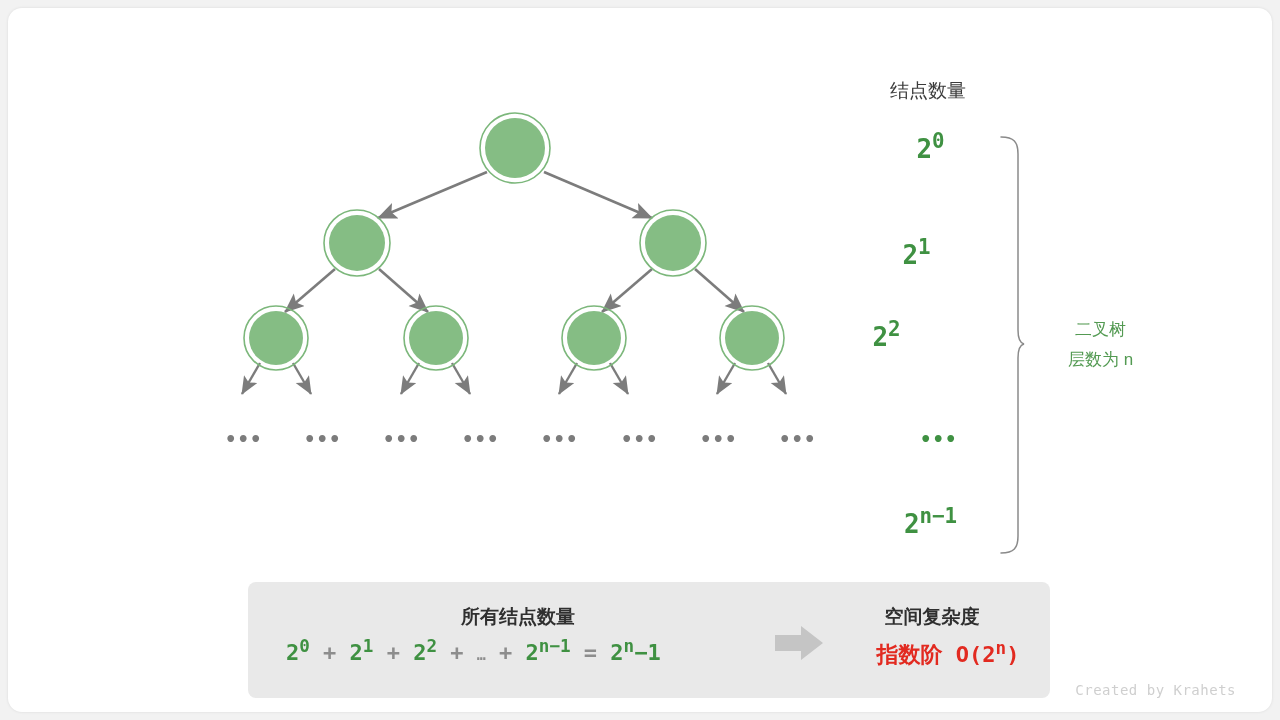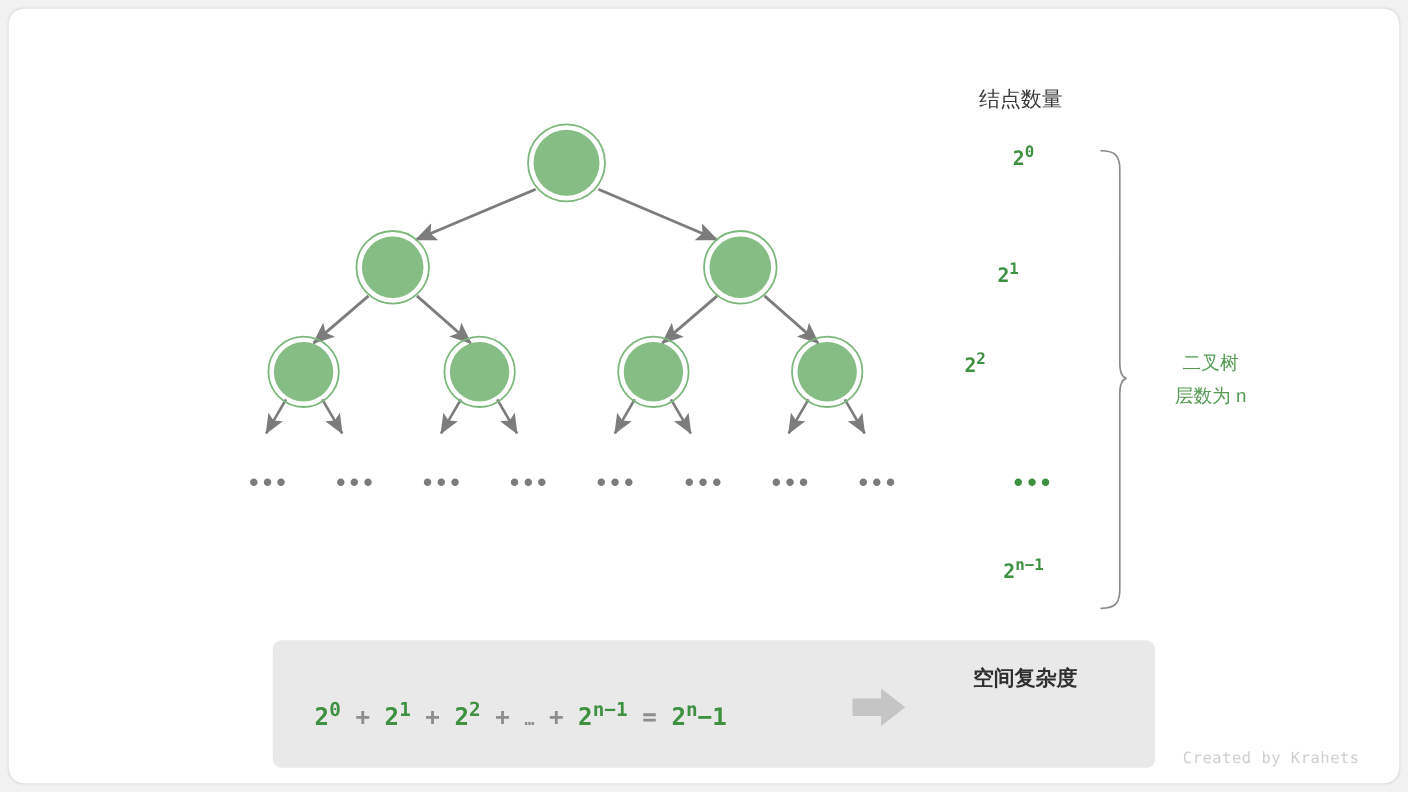--- a/index.html
+++ b/index.html
@@ -36,21 +36,21 @@
     font-weight: 400;
     white-space: nowrap;
   }
 
   
   .expo {
     position: absolute;
     color: #3f9142;
     font-family: "DejaVu Sans Mono", "Liberation Mono", monospace;
     font-weight: bold;
-    font-size: 18px;
+    font-size: 26px;
     white-space: nowrap;
     text-align: center;
   }
   .expo sup {
     font-size: 0.80em;
     vertical-align: super;
     line-height: 0;
   }
 
   .dots-green {
@@ -237,20 +237,21 @@
   <div class="dots-green" style="left:912px; top:420px;">•••</div>
   <div class="expo" style="left:870px; top:501px; width:105px;">
     <span>2</span><sup>n−1</sup>
   </div>
 
   <div class="side-label" style="left:1025px; top:307px; width:135px;">二叉树</div>
   <div class="side-label" style="left:1025px; top:337px; width:135px;">层数为  n</div>
 
   <div id="summary-box">
 
+    <div class="sum-title" style="left:50px; top:22px; width:440px;">所有结点数量</div>
 
     <div class="formula" style="left:38px; top:58px;">
       <span><span>2</span><sup>0</sup></span>
       <span class="op">+</span>
       <span><span>2</span><sup>1</sup></span>
       <span class="op">+</span>
       <span><span>2</span><sup>2</sup></span>
       <span class="op">+</span>
       <span class="ell">…</span>
       <span class="op">+</span>
@@ -258,17 +259,21 @@
       <span class="op">=</span>
       <span><span>2</span><sup>n</sup><span>−1</span></span>
     </div>
 
     <svg class="abs" style="left:525px; top:40px;" width="60" height="42">
       <path d="M2,13 L28,13 L28,4 L50,21 L28,38 L28,29 L2,29 Z" fill="#c5c5c5"></path>
     </svg>
 
     <div class="sum-title" style="left:584px; top:22px; width:200px;">空间复杂度</div>
 
+    <div class="complexity" style="left:600px; top:58px; width:200px;">
+      <span class="cn">指数阶</span>
+      <span><span>O(2</span><sup>n</sup><span>)</span></span>
+    </div>
   </div>
 
   <div id="watermark">Created by Krahets</div>
 
 </div>
 
 </body></html>

